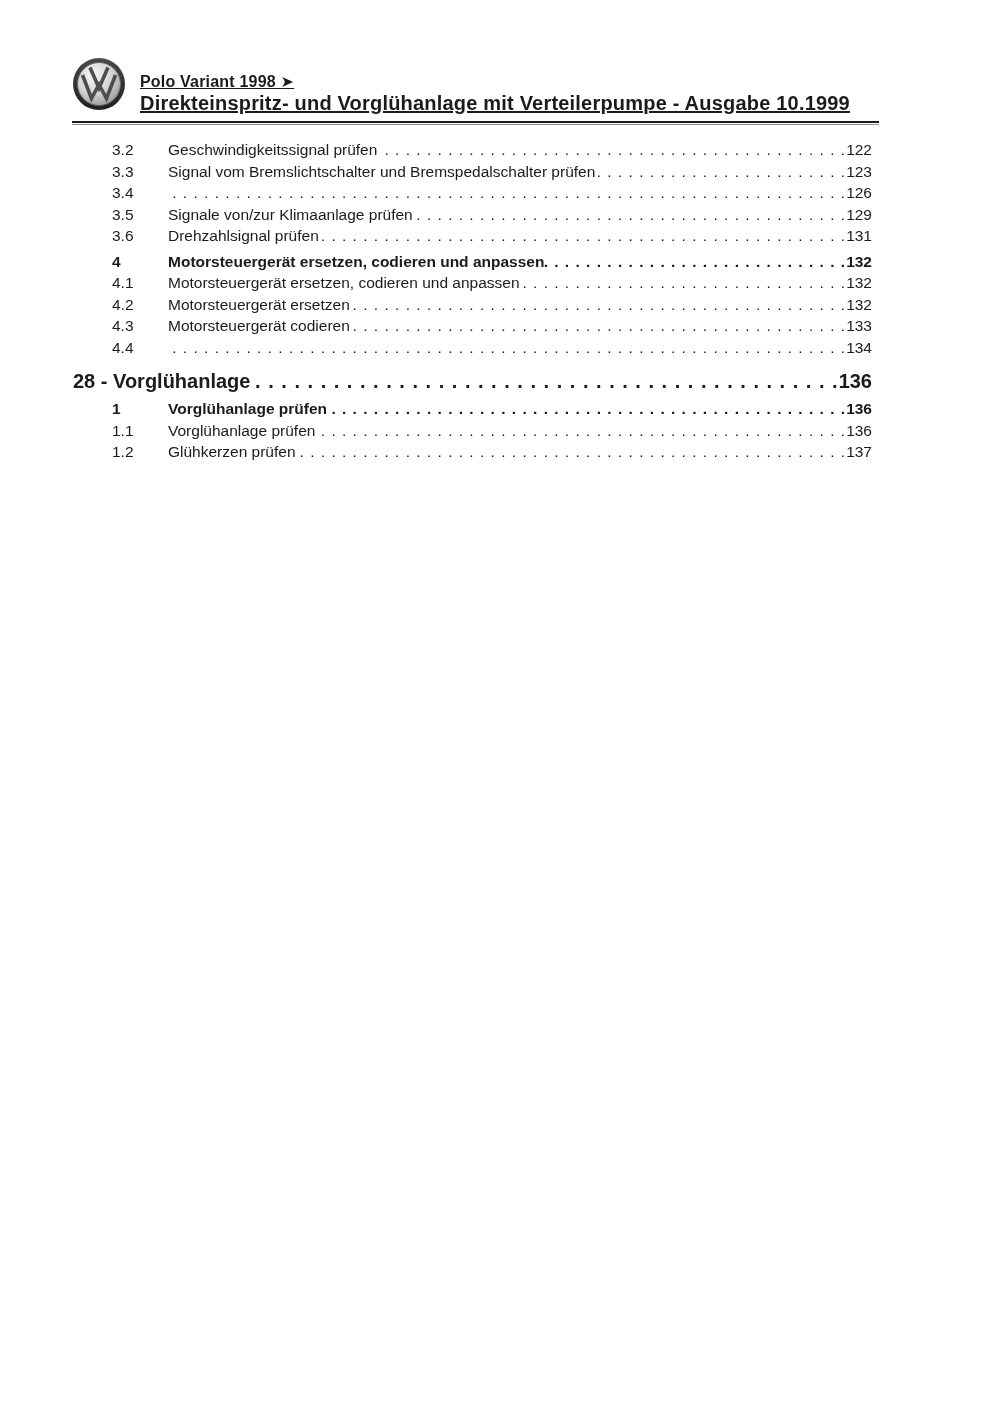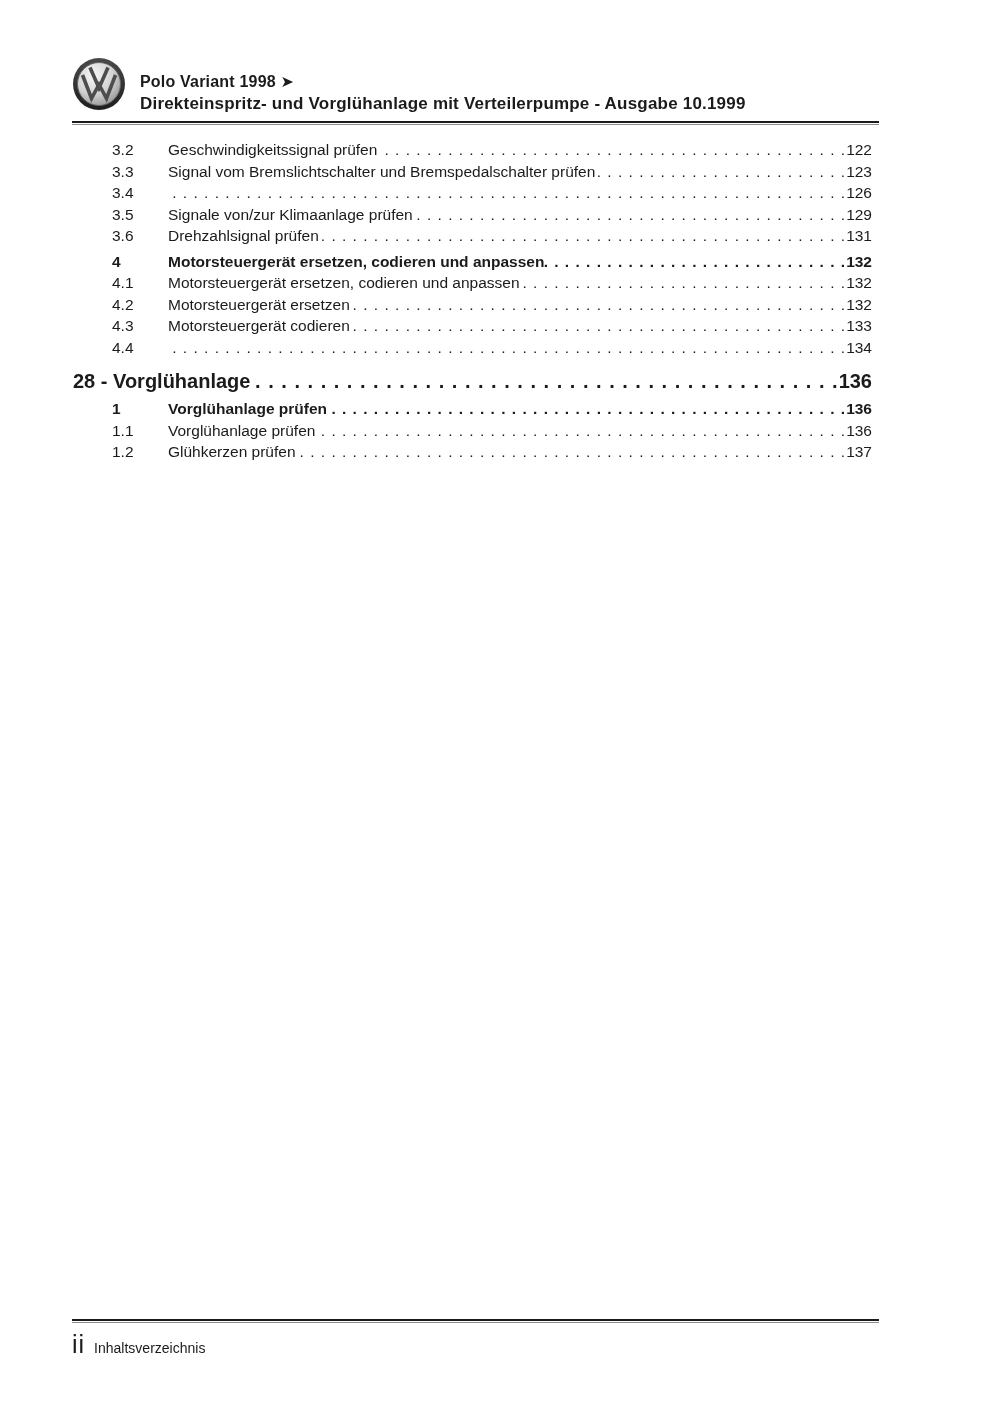--- a/index.html
+++ b/index.html
@@ -8,23 +8,23 @@
     width:999px; height:1413px;
     background:#ffffff;
     font-family:"Liberation Sans","DejaVu Sans",sans-serif;
     color:#1b1b1b;
     overflow:hidden;
   }
 
   
   .hdr { position:absolute; left:72px; top:57px; width:807px; display:flex; align-items:flex-start; }
   .logo { width:54px; height:54px; flex:none; }
-  .hdr-text { margin-left:14px; padding-top:15px; }
+  .hdr-text { margin-left:14px; padding-top:15px;text-decoration:underline; }
   .hdr-model { font-size:16px; font-weight:bold; line-height:20px; letter-spacing:0.2px; }
-  .hdr-title { font-size:17px; font-weight:bold; line-height:23px; letter-spacing:0.2px; }
+  .hdr-title { font-size:20px; font-weight:bold; line-height:23px; letter-spacing:0.2px; }
 
   .rule { position:absolute; left:72px; width:807px; height:2px; background:#1b1b1b; }
   .rule::after { content:""; position:absolute; left:0; right:0; top:3px; height:1px; background:#8d8d8d; }
   .hdr-rule { top:121px; }
 
   
   .toc { position:absolute; left:72px; top:139px; width:800px; }
   .toc-row {
     display:flex; align-items:center;
     font-size:15.5px; line-height:21.5px;
@@ -182,21 +182,14 @@
   </div>
 
   <div class="toc-row normal">
     <span class="toc-num">1.2</span>
     <span class="toc-title">Glühkerzen prüfen</span>
     <span class="toc-dots">. . . . . . . . . . . . . . . . . . . . . . . . . . . . . . . . . . . . . . . . . . . . . . . . . . . . . . . . . . . . . . . . . . . . . . . . . . . . . . . . . . . . . . . . . . . . . . . . . . . . . . . . . . . . . . . . . . . . . . . . . . . . . . . . . . . . . . . . . . . . . . . . . . . . . . . . . . . . . . . . . . . . . . . . . . . . . . . . . . . . . . . . . . . . . . . . . . . . . . . . </span>
     <span class="toc-page">137</span>
   </div>
 </main>
 
-  <footer class="ftr">
-    <div class="ftr-rule"></div>
-    <div class="ftr-text">
-      <span class="ftr-roman">ii</span>
-      <span class="ftr-label">Inhaltsverzeichnis</span>
-    </div>
-  </footer>
 
 </div>
 
 </body></html>

